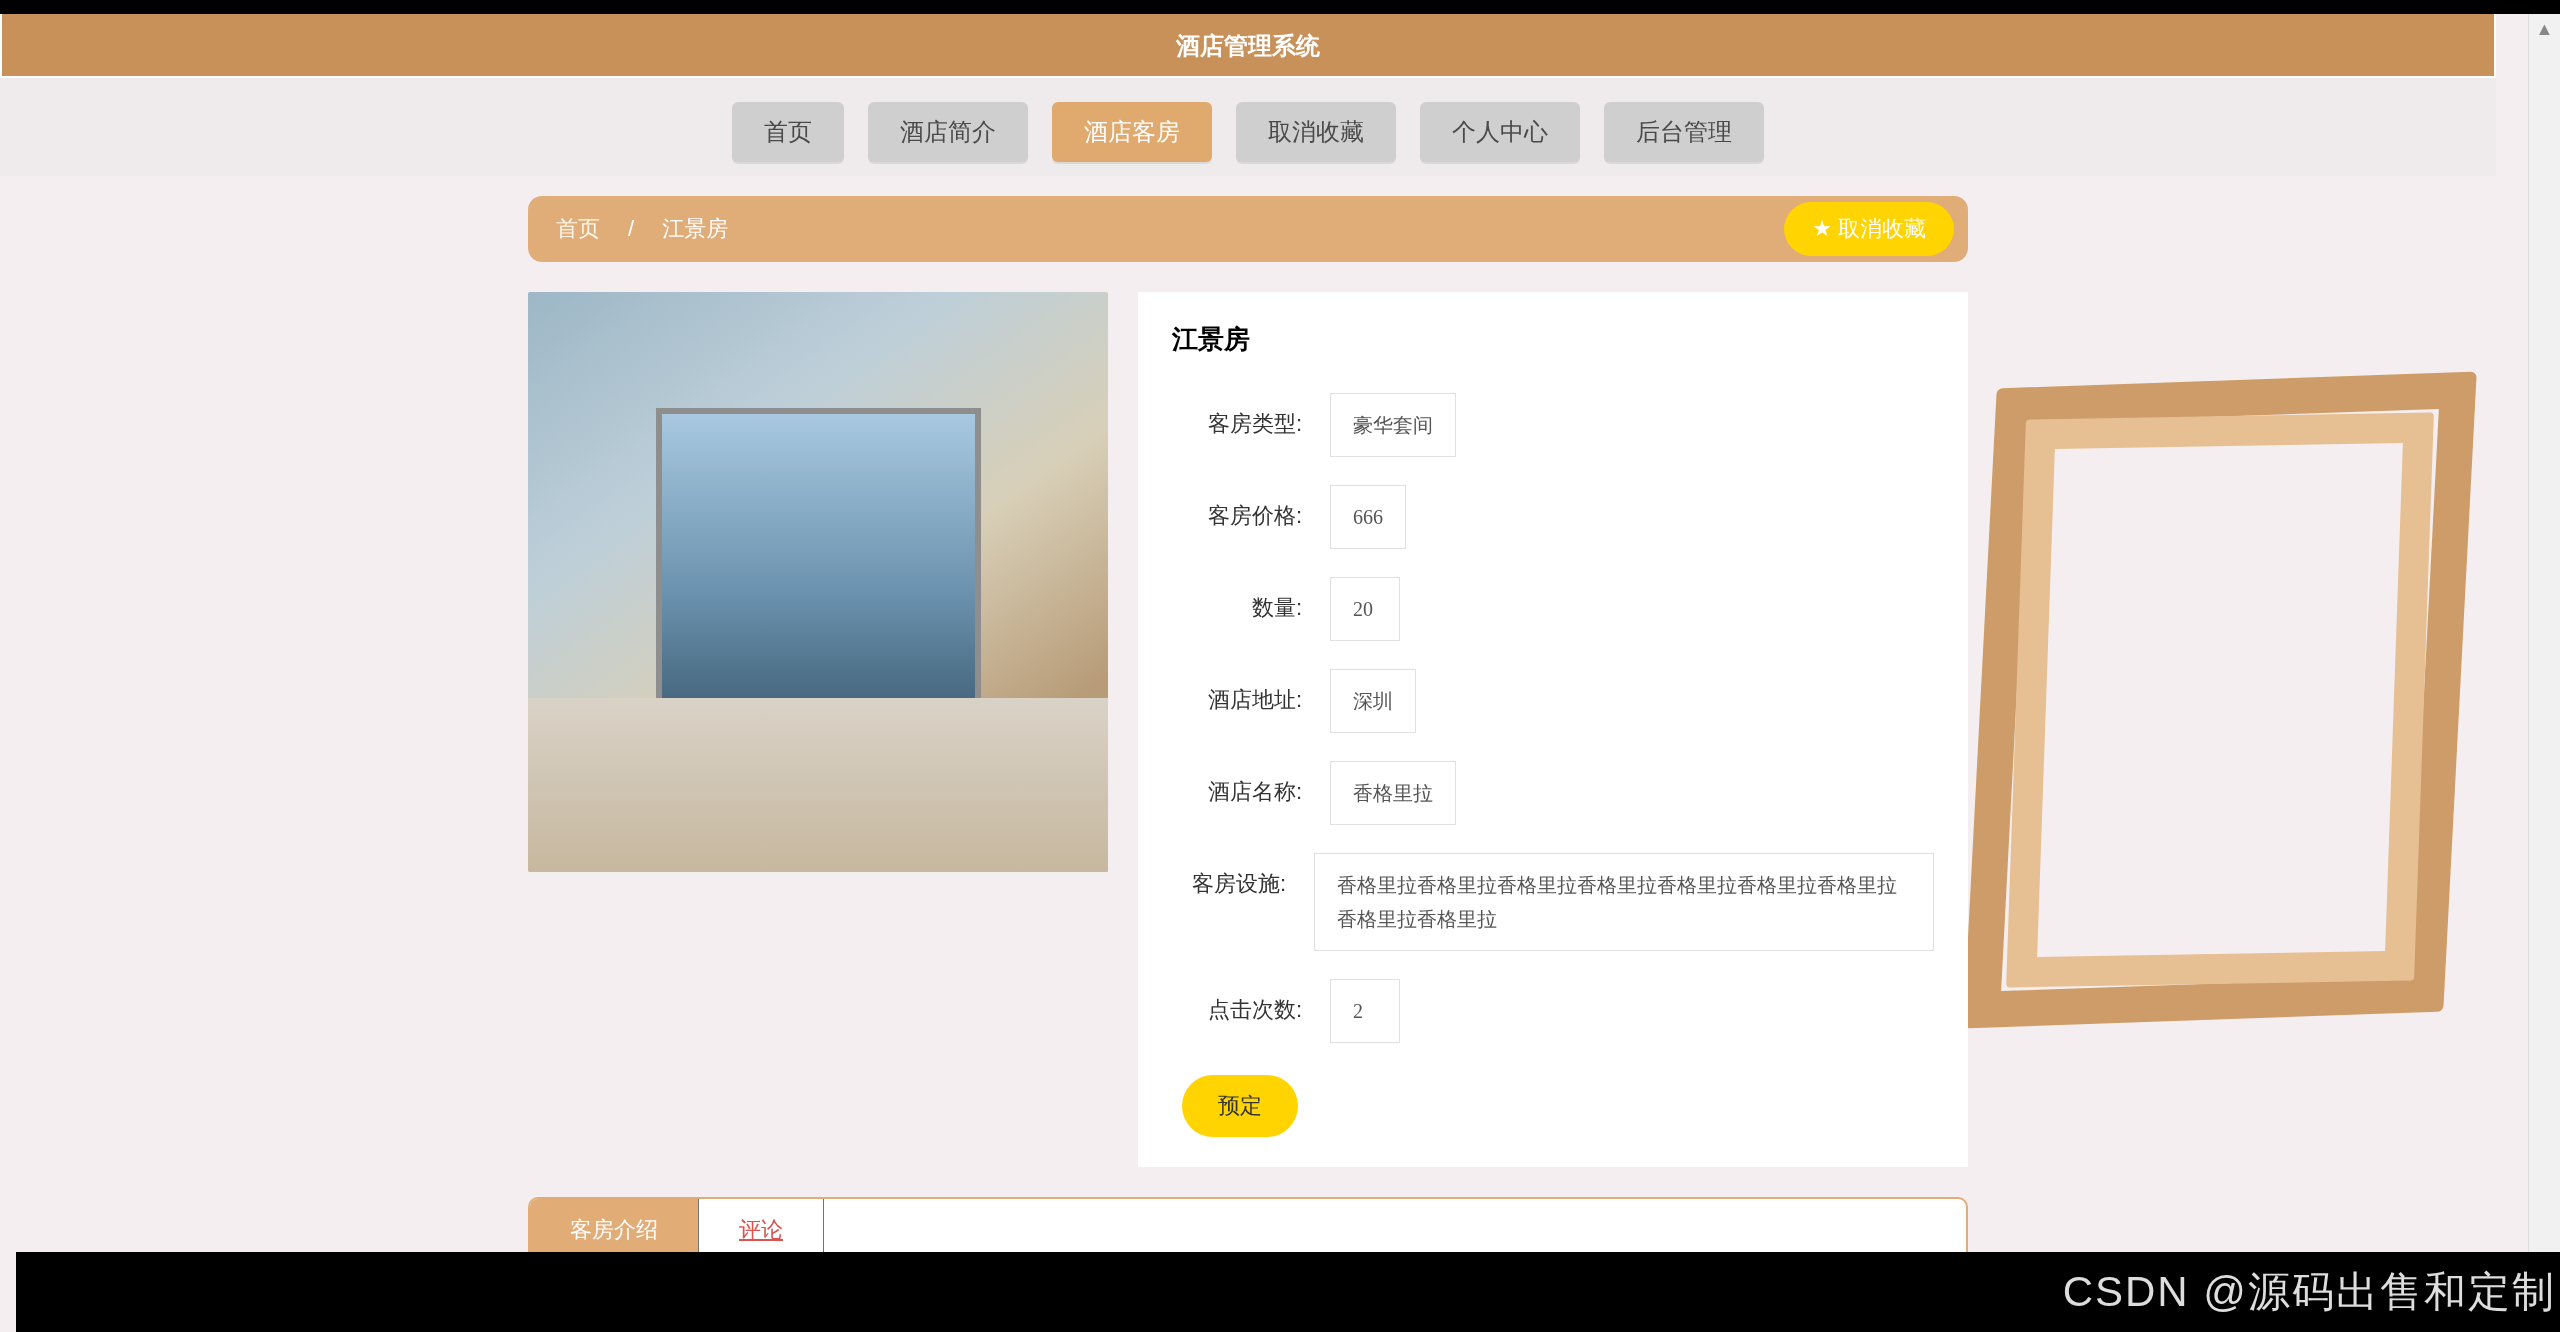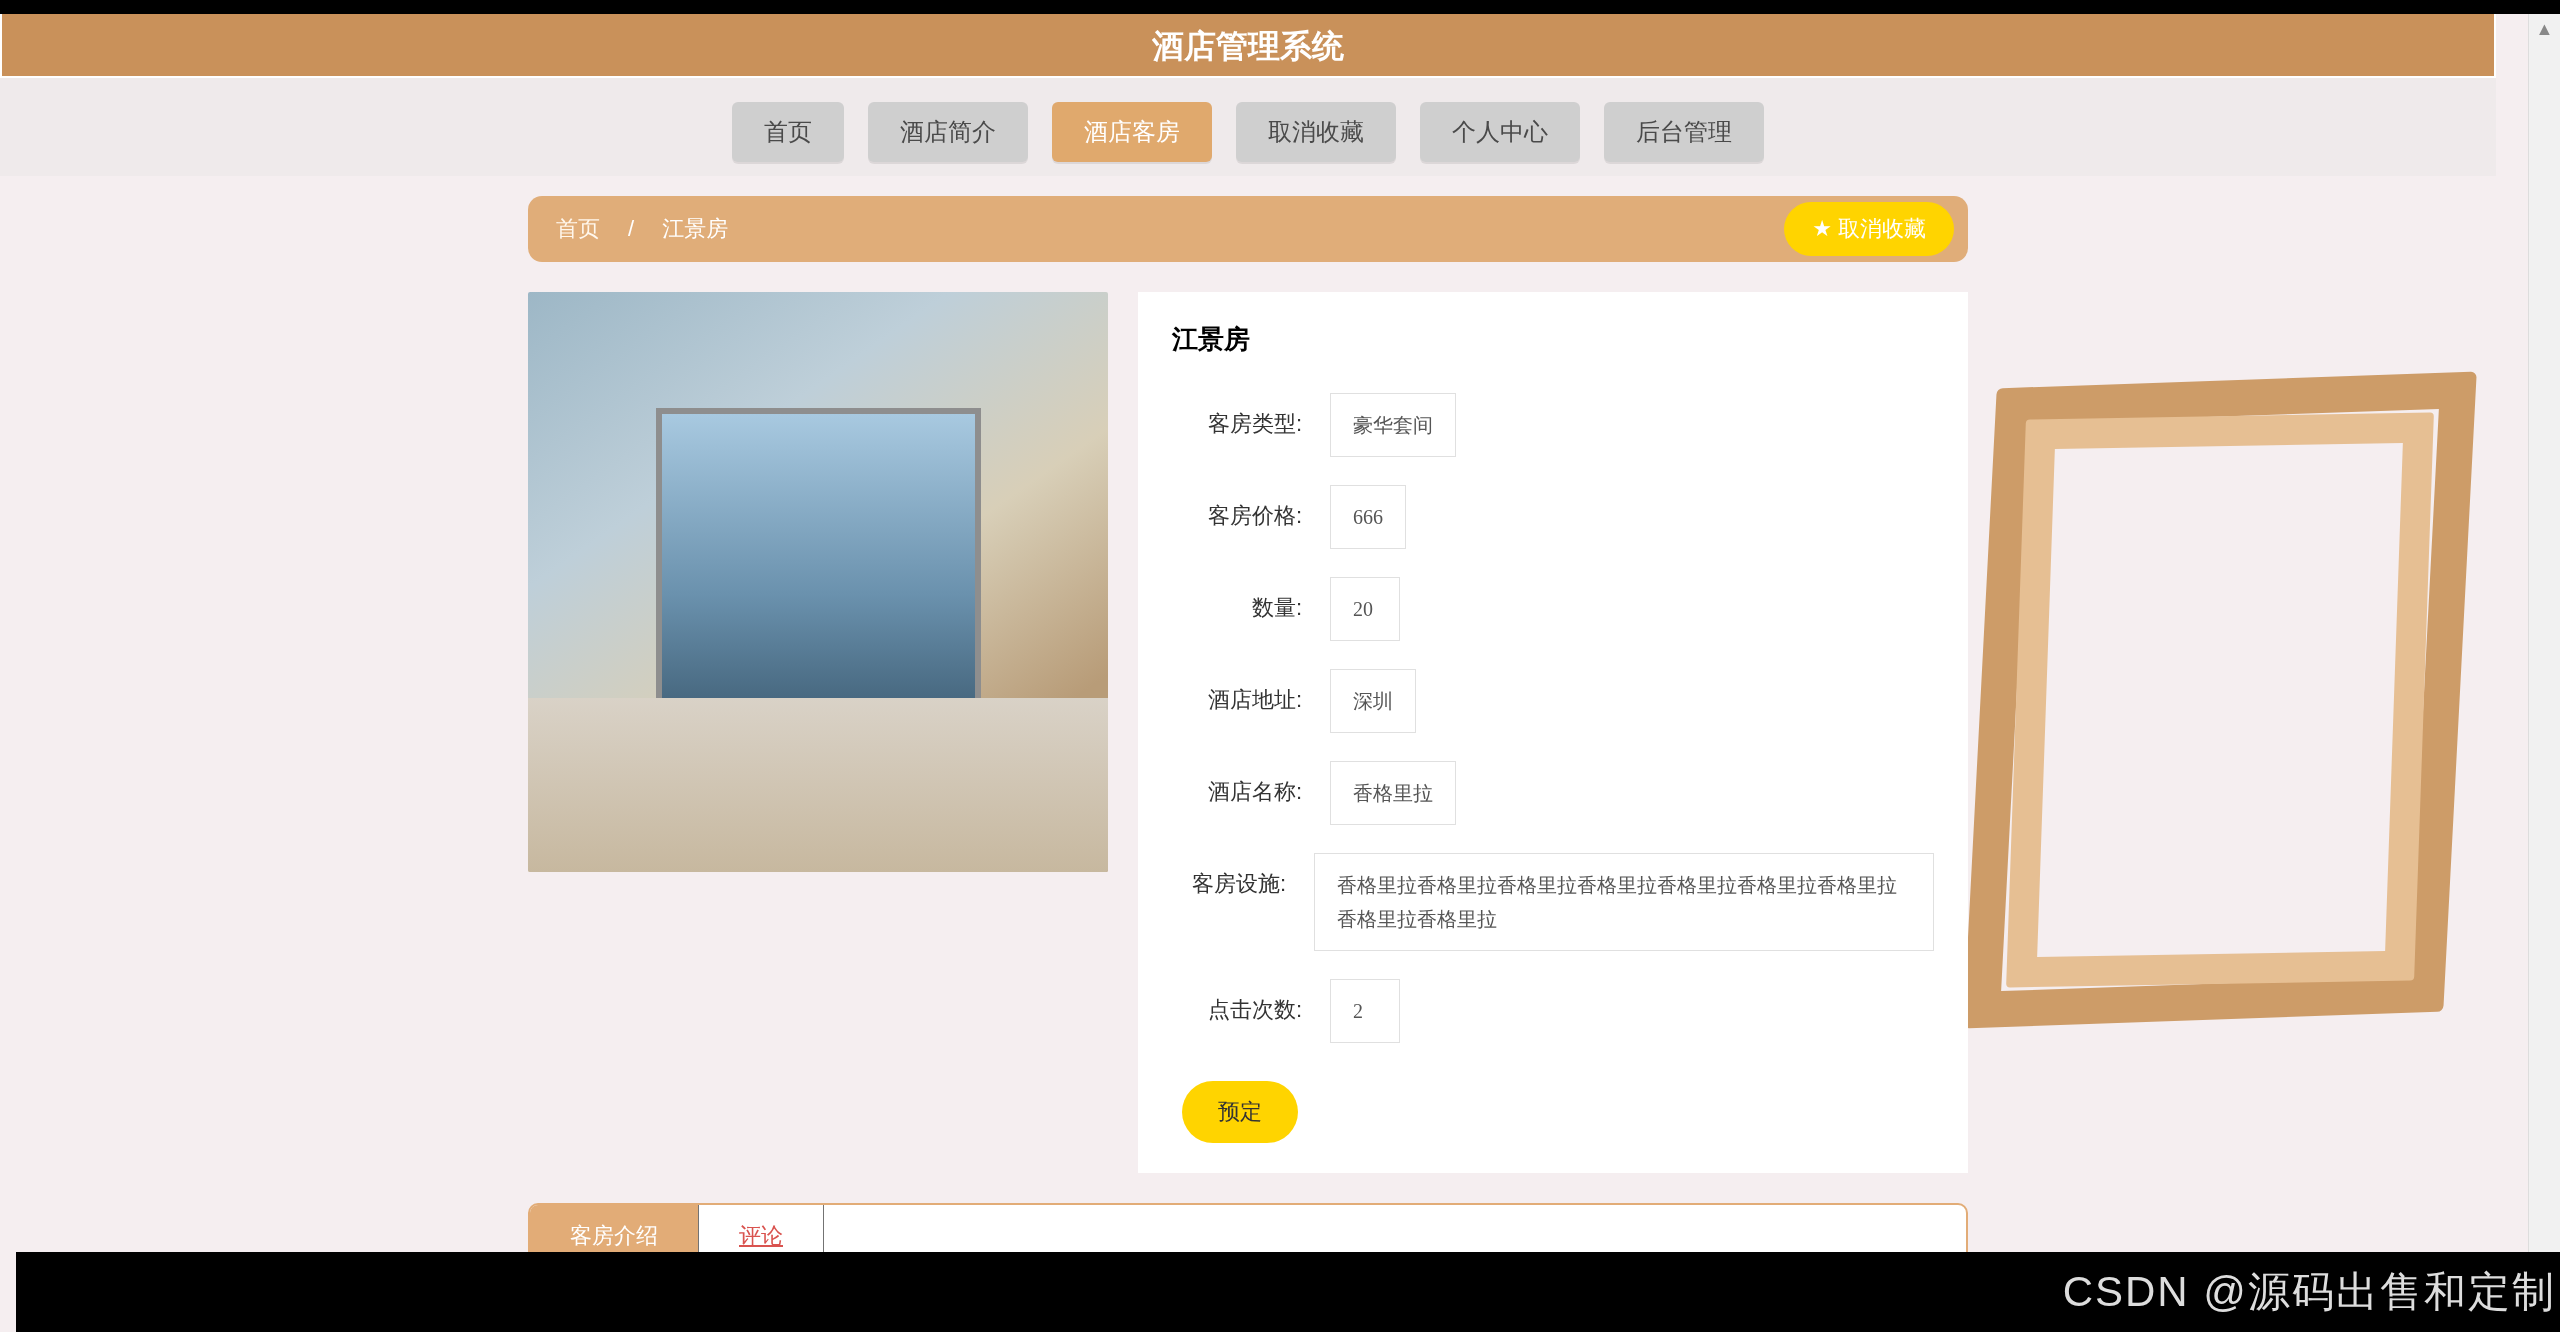--- a/index.html
+++ b/index.html
@@ -12,21 +12,21 @@
       overflow: hidden;
       position: relative;
     }
     .top-black-bar { height: 14px; background: #000; width: 100%; }
     .header {
       background: #c9915a;
       color: #fff;
       text-align: center;
       height: 64px;
       line-height: 64px;
-      font-size: 32px;
+      font-size: 24px;
       font-weight: 600;
       border: 2px solid #fff;
       border-top: none;
       width: calc(100% - 64px);
     }
     .nav {
       display: flex;
       justify-content: center;
       gap: 24px;
       padding: 24px 0 14px 0;
@@ -166,21 +166,21 @@
     }
     .book-btn {
       background: #ffd400;
       color: #333;
       border: none;
       border-radius: 32px;
       padding: 16px 36px;
       font-size: 22px;
       cursor: pointer;
       margin-left: 10px;
-      margin-top: 10px;
+      margin-top: 4px;
     }
     .tabs-panel {
       margin-top: 30px;
       border: 2px solid #e2ac77;
       border-radius: 10px 10px 0 0;
       background: #fff;
       overflow: hidden;
     }
     .tabs-head { display: flex; }
     .tab {

